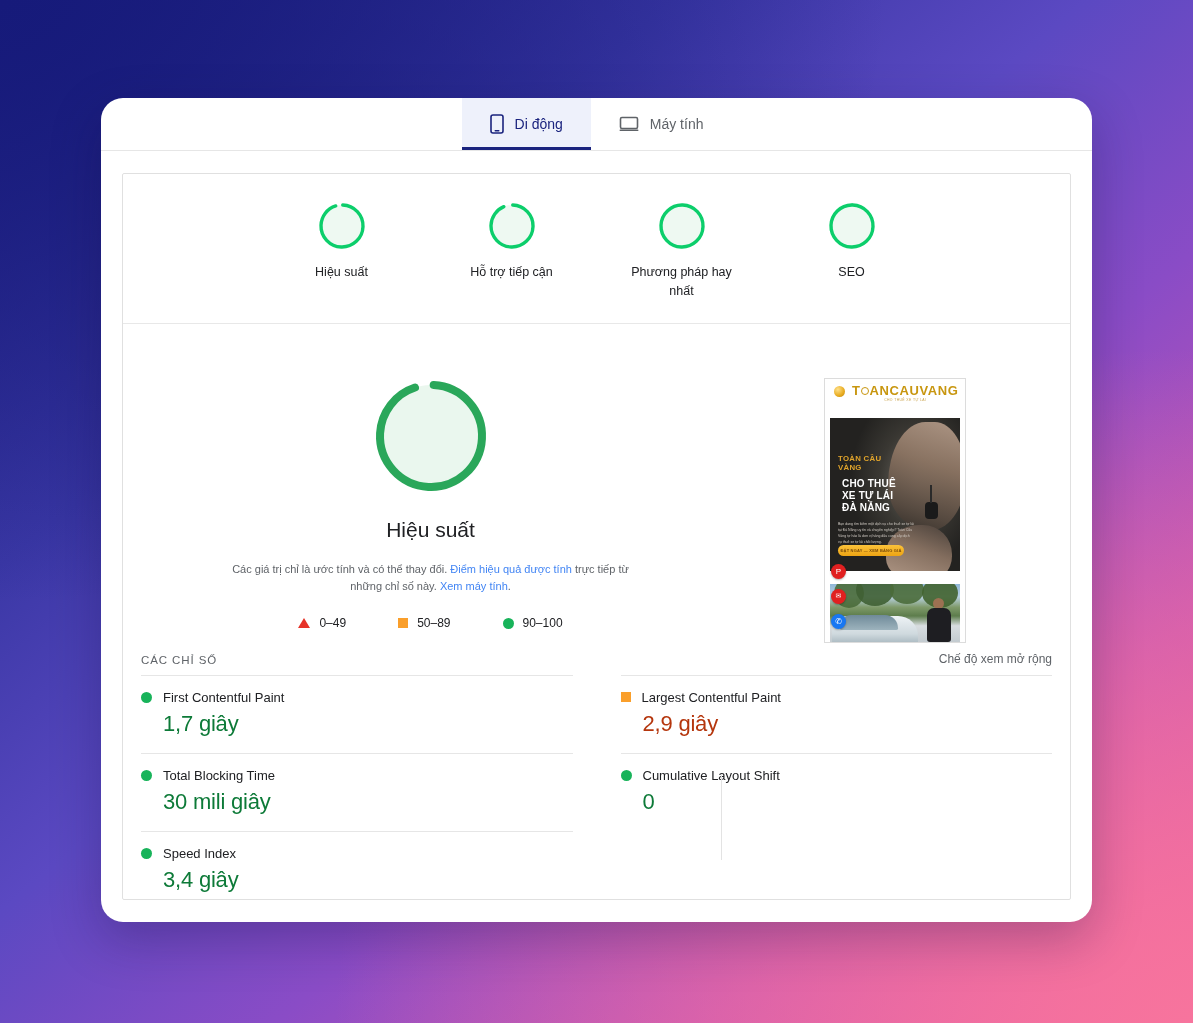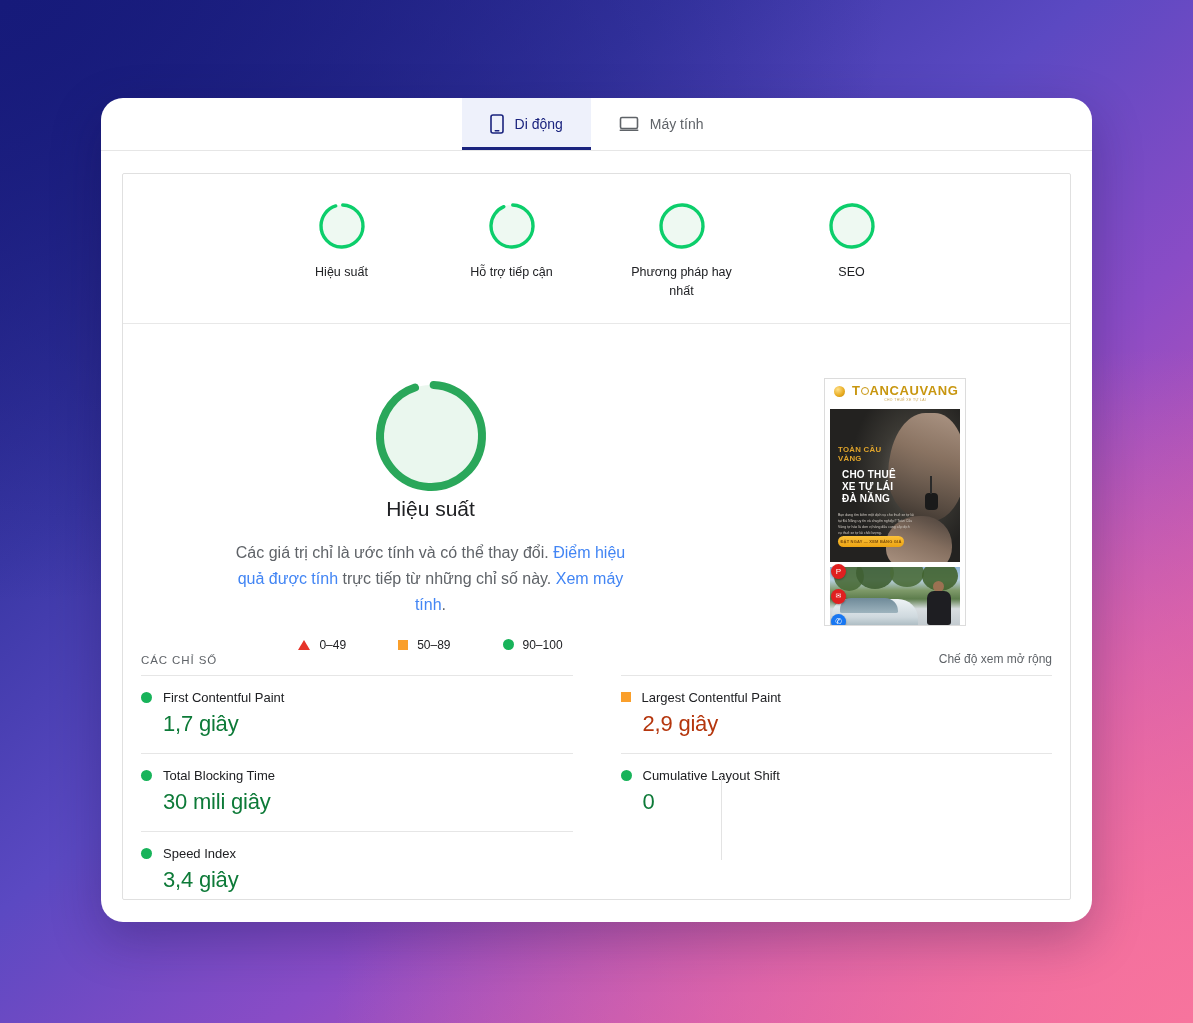--- a/index.html
+++ b/index.html
@@ -152,21 +152,21 @@
   }
   .hero-title {
     margin-top: 22px;
     font-size: 21px;
     color: #202124;
   }
   .hero-desc {
     margin-top: 19px;
     width: 412px;
     text-align: center;
-    font-size: 16px;
+    font-size: 11px;
     line-height: 1.62;
     color: #5f6368;
   }
   .hero-desc a { color: #4285f4; text-decoration: none; }
   .legend {
     margin-top: 20px;
     display: flex;
     gap: 52px;
     font-size: 12px;
     color: #202124;
@@ -236,21 +236,21 @@
   }
   .thumb-sub {
     font-size: 3.4px;
     letter-spacing: 0.4px;
     color: #c9a24a;
     text-align: center;
     line-height: 1;
   }
   .thumb-hero {
     height: 153px;
-    margin: 4px 5px;
+    margin: 13px 5px;
     position: relative;
     overflow: hidden;
     background:
       radial-gradient(50% 58% at 66% 40%, #6d6a63 0%, #3a3833 55%, #232220 100%),
       linear-gradient(160deg, #4a4742 0%, #26251f 100%);
   }
   .hand {
     position: absolute;
     right: -6px; top: 4px;
     width: 78px; height: 108px;

